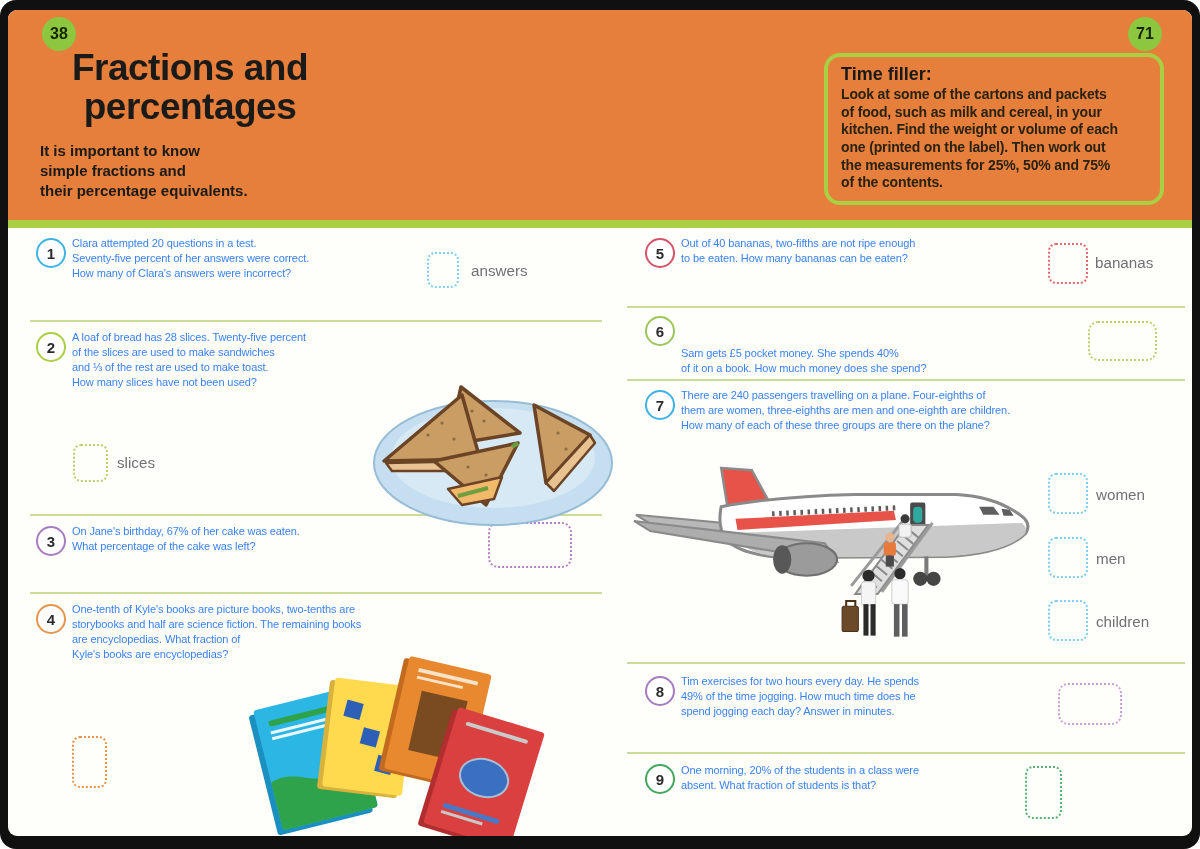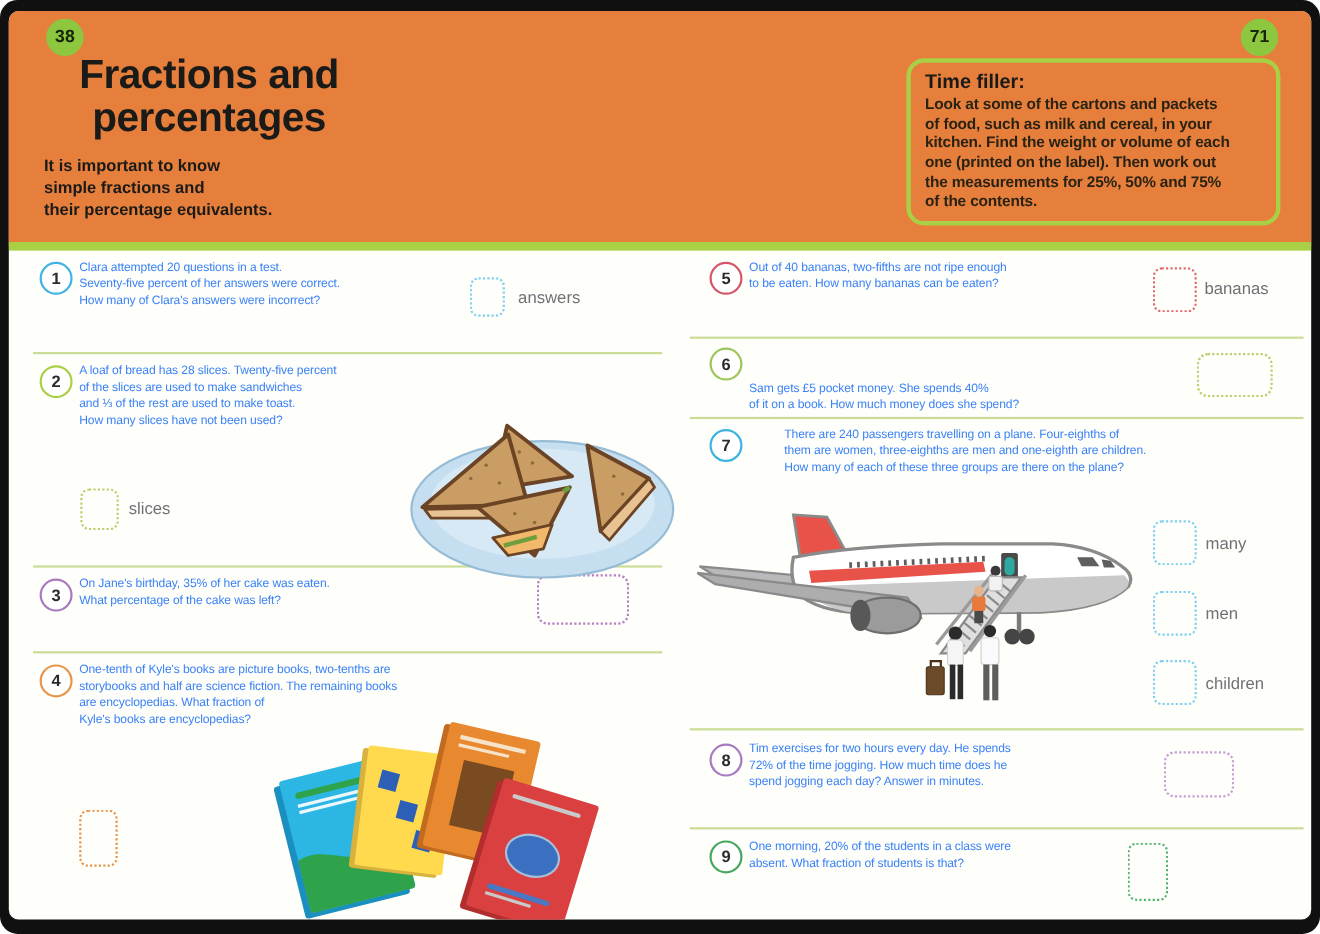--- a/index.html
+++ b/index.html
@@ -42,21 +42,21 @@
          letter-spacing:-0.1px;white-space:pre-line;}
   .alabel{position:absolute;font-size:15.2px;color:#707175;}
   .abox{position:absolute;border:2px dotted #999;border-radius:8px;background:transparent;box-sizing:border-box;}
 
   #qc1{left:36px;top:238px;border-color:#3FB3E3;}   #qt1{left:72px;top:236px;}
   #qc2{left:36px;top:332px;border-color:#A9CF44;}   #qt2{left:72px;top:330px;}
   #qc3{left:36px;top:526px;border-color:#A87BC0;}   #qt3{left:72px;top:524px;}
   #qc4{left:36px;top:604px;border-color:#E8954C;}   #qt4{left:72px;top:602px;}
   #qc5{left:645px;top:238px;border-color:#D4556A;}  #qt5{left:681px;top:236px;}
   #qc6{left:645px;top:316px;border-color:#9CC65A;}  #qt6{left:681px;top:314px;margin-top:32px;}
-  #qc7{left:645px;top:390px;border-color:#3FB3E3;}  #qt7{left:681px;top:388px;margin-left:32px;}
+  #qc7{left:645px;top:390px;border-color:#3FB3E3;}  #qt7{left:681px;top:388px;}
   #qc8{left:645px;top:676px;border-color:#A87BC0;}  #qt8{left:681px;top:674px;}
   #qc9{left:645px;top:764px;border-color:#44A75D;}  #qt9{left:681px;top:734px;margin-top:29px;}
 
   #ab1{left:427px;top:252px;width:32px;height:36px;border-color:#7FD0F0;}
   #ab2{left:73px;top:444px;width:35px;height:38px;border-color:#BCCF6E;}
   #ab3{left:488px;top:522px;width:84px;height:46px;border-radius:10px;border-color:#B57FC4;}
   #ab4{left:72px;top:736px;width:35px;height:52px;border-color:#E8954C;}
   #ab5{left:1048px;top:243px;width:40px;height:41px;border-color:#E06A73;}
   #ab6{left:1088px;top:321px;width:69px;height:40px;border-radius:10px;border-color:#BCCF6E;}
   #ab7a{left:1048px;top:473px;width:40px;height:41px;border-color:#7FD0F0;}
@@ -112,56 +112,56 @@
   <span class="qcircle" id="qc1">1</span>
   <div class="qtext" id="qt1">Clara attempted 20 questions in a test.
 Seventy-five percent of her answers were correct.
 How many of Clara's answers were incorrect?</div>
   <span class="qcircle" id="qc2">2</span>
   <div class="qtext" id="qt2">A loaf of bread has 28 slices. Twenty-five percent
 of the slices are used to make sandwiches
 and ⅓ of the rest are used to make toast.
 How many slices have not been used?</div>
   <span class="qcircle" id="qc3">3</span>
-  <div class="qtext" id="qt3">On Jane's birthday, 35% of her cake was eaten.
+  <div class="qtext" id="qt3">On Jane's birthday, 67% of her cake was eaten.
 What percentage of the cake was left?</div>
   <span class="qcircle" id="qc4">4</span>
   <div class="qtext" id="qt4">One-tenth of Kyle's books are picture books, two-tenths are
 storybooks and half are science fiction. The remaining books
 are encyclopedias. What fraction of
 Kyle's books are encyclopedias?</div>
   <span class="qcircle" id="qc5">5</span>
   <div class="qtext" id="qt5">Out of 40 bananas, two-fifths are not ripe enough
 to be eaten. How many bananas can be eaten?</div>
   <span class="qcircle" id="qc6">6</span>
   <div class="qtext" id="qt6">Sam gets £5 pocket money. She spends 40%
 of it on a book. How much money does she spend?</div>
   <span class="qcircle" id="qc7">7</span>
   <div class="qtext" id="qt7">There are 240 passengers travelling on a plane. Four-eighths of
 them are women, three-eighths are men and one-eighth are children.
 How many of each of these three groups are there on the plane?</div>
   <span class="qcircle" id="qc8">8</span>
   <div class="qtext" id="qt8">Tim exercises for two hours every day. He spends
-72% of the time jogging. How much time does he
+49% of the time jogging. How much time does he
 spend jogging each day? Answer in minutes.</div>
   <span class="qcircle" id="qc9">9</span>
   <div class="qtext" id="qt9">One morning, 20% of the students in a class were
 absent. What fraction of students is that?</div>
 
   <div class="abox" id="ab1"></div>
   <span class="alabel" id="lb1">answers</span>
   <div class="abox" id="ab2"></div>
   <span class="alabel" id="lb2">slices</span>
   <div class="abox" id="ab3"></div>
   <div class="abox" id="ab4"></div>
   <div class="abox" id="ab5"></div>
   <span class="alabel" id="lb5">bananas</span>
   <div class="abox" id="ab6"></div>
   <div class="abox" id="ab7a"></div>
-  <span class="alabel" id="lb7a">many</span>
+  <span class="alabel" id="lb7a">women</span>
   <div class="abox" id="ab7b"></div>
   <span class="alabel" id="lb7b">men</span>
   <div class="abox" id="ab7c"></div>
   <span class="alabel" id="lb7c">children</span>
   <div class="abox" id="ab8"></div>
   <div class="abox" id="ab9"></div>
 
   <svg class="illus" id="illus-sandwich" viewBox="0 0 250 155">
     <ellipse cx="125" cy="88" rx="119" ry="62" fill="#C6DFF0" stroke="#97BCD6" stroke-width="2"></ellipse>
     <ellipse cx="125" cy="83" rx="102" ry="50" fill="#D6E9F5"></ellipse>

